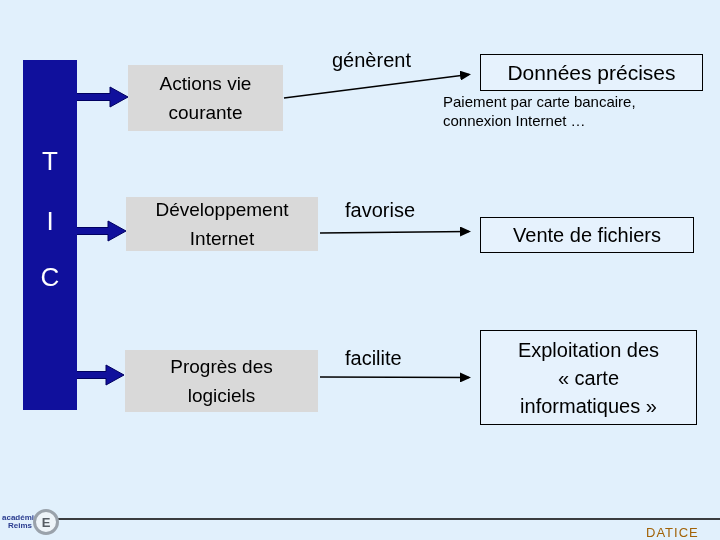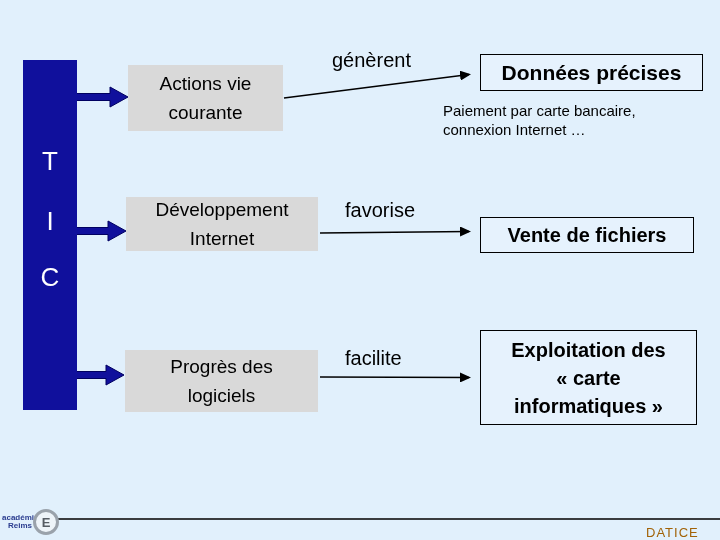--- a/index.html
+++ b/index.html
@@ -44,38 +44,38 @@
     justify-content: center;
     text-align: center;
     white-space: pre-line;
   }
   .res-box {
     position: absolute;
     z-index: 2;
     background: #e6f2fd;
     border: 1.5px solid #000000;
     color: #000000;
-    font-weight: bold;
+    font-weight: normal;
     display: flex;
     align-items: center;
     justify-content: center;
     text-align: center;
     white-space: pre-line;
     box-sizing: border-box;
   }
   .verb-label {
     position: absolute;
     z-index: 2;
     color: #000000;
     font-size: 20px;
     line-height: 22px;
   }
   .note-text {
     position: absolute;
-    left: 443px; top: 101px;
+    left: 443px; top: 92px;
     z-index: 2;
     color: #000000;
     font-size: 15px;
     line-height: 19px;
     white-space: pre-line;
   }
   .footer-logo {
     position: absolute;
     left: 2px; top: 509px;
     z-index: 2;

